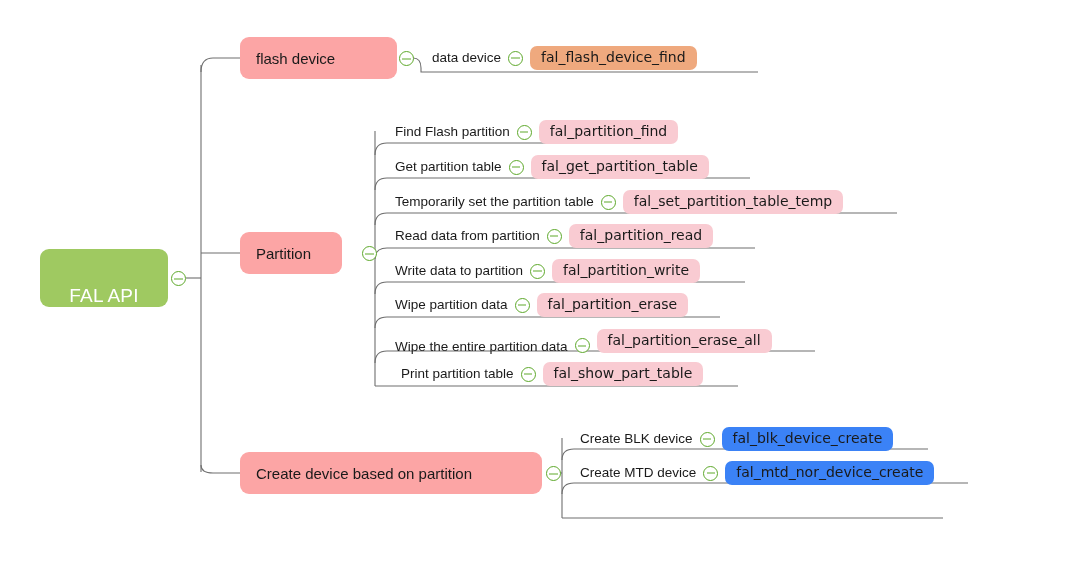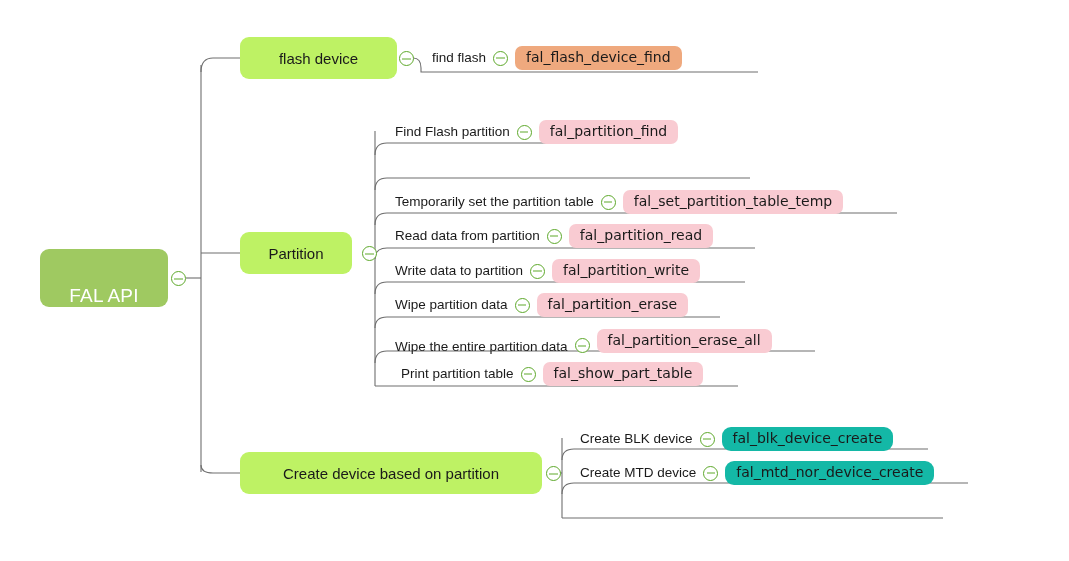--- a/index.html
+++ b/index.html
@@ -54,27 +54,26 @@
     letter-spacing: .2px;
     display: flex;
     align-items: flex-end;
     justify-content: center;
     width: 128px;
     height: 58px;
   }
 
   
   .branch-box {
-    background: #bef264;
+    background: #fca5a5;
     border-radius: 9px;
     font-size: 15px;
     color: #1a1a1a;
     display: flex;
     align-items: center;
-    justify-content: center;
     height: 42px;
     padding: 0 16px;
     box-sizing: border-box;
   }
 
   
   .leaf {
     position: absolute;
     display: flex;
     align-items: center;
@@ -89,21 +88,21 @@
   .tag {
     border-radius: 7px;
     font-size: 14px;
     padding: 4px 11px 5px 11px;
     line-height: 1.05;
     color: #1a1a1a;
     font-family: "DejaVu Sans", "Liberation Sans", sans-serif;
   }
   .tag-orange { background: #efa97e; }
   .tag-pink   { background: #f9cbd2; }
-  .tag-green  { background: #14b8a6; border-radius: 9px; }
+  .tag-green  { background: #3b82f6; }
 
   
   .collapse {
     width: 15px;
     height: 15px;
     border-radius: 50%;
     border: 1.3px solid #5ea92b;
     background: #ffffff;
     position: relative;
     flex: 0 0 auto;
@@ -167,36 +166,41 @@
     <span>FAL API</span>
   </div>
   <div class="collapse collapse-abs" style="left:171px; top:271px;"></div>
 
   <div class="node branch-box" style="left:240px; top:37px; width:157px;">
     <span>flash device</span>
   </div>
   <div class="collapse collapse-abs" style="left:399px; top:51px;"></div>
 
   <div class="leaf" style="left:432px; top:45px;">
-    <span class="leaf-label">find flash</span>
+    <span class="leaf-label">data device</span>
     <span class="collapse std"></span>
     <span class="tag tag-orange">fal_flash_device_find</span>
   </div>
 
-  <div class="node branch-box" style="left:240px; top:232px; width:112px;">
+  <div class="node branch-box" style="left:240px; top:232px; width:102px;">
     <span>Partition</span>
   </div>
   <div class="collapse collapse-abs" style="left:362px; top:246px;"></div>
 
   <div class="leaf" style="left:395px; top:119px;">
     <span class="leaf-label">Find Flash partition</span>
     <span class="collapse std"></span>
     <span class="tag tag-pink">fal_partition_find</span>
   </div>
 
+  <div class="leaf" style="left:395px; top:154px;">
+    <span class="leaf-label">Get partition table</span>
+    <span class="collapse std"></span>
+    <span class="tag tag-pink">fal_get_partition_table</span>
+  </div>
 
   <div class="leaf" style="left:395px; top:189px;">
     <span class="leaf-label">Temporarily set the partition table</span>
     <span class="collapse std"></span>
     <span class="tag tag-pink">fal_set_partition_table_temp</span>
   </div>
 
   <div class="leaf" style="left:395px; top:223px;">
     <span class="leaf-label">Read data from partition</span>
     <span class="collapse std"></span>

